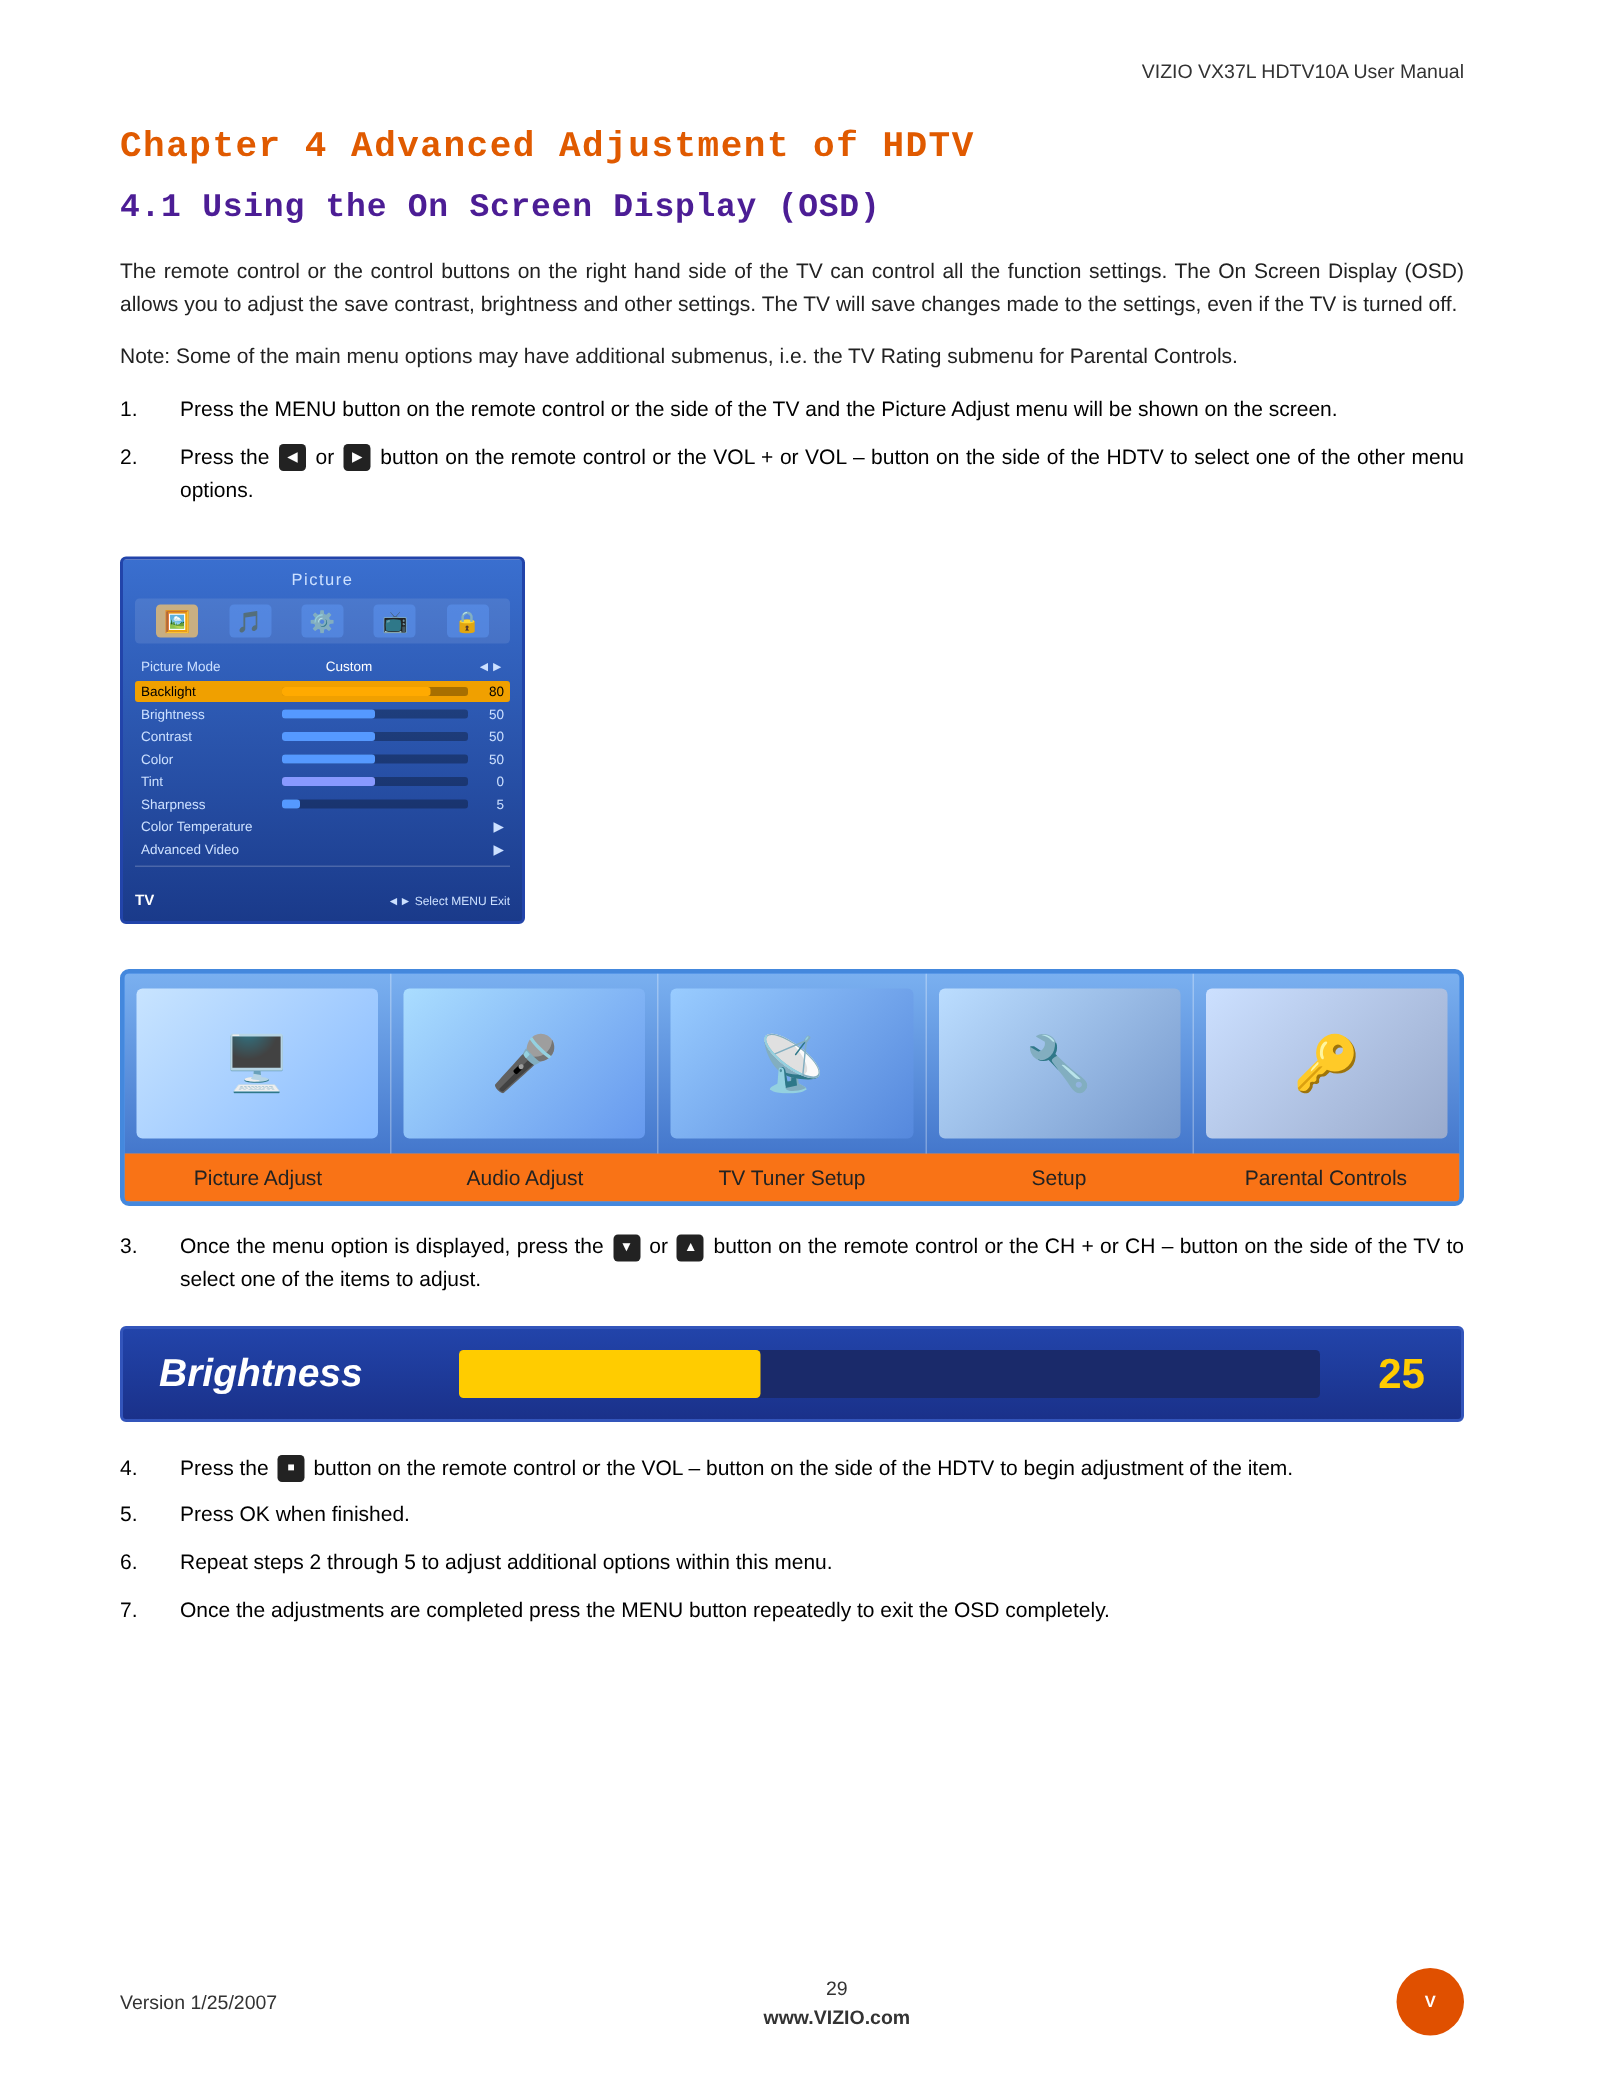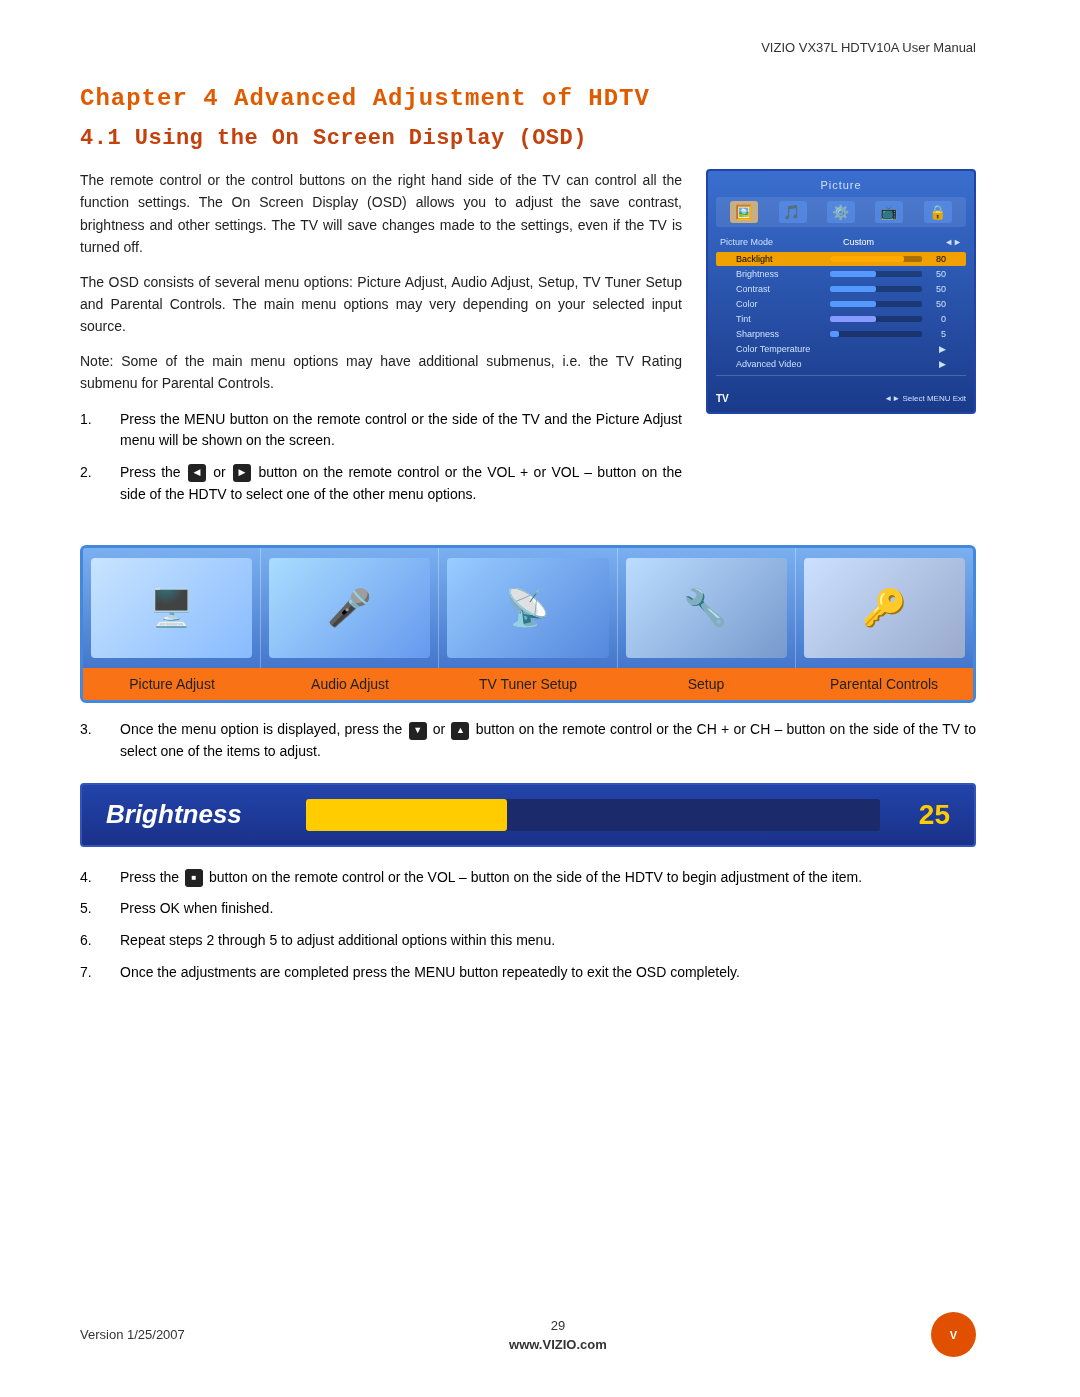--- a/index.html
+++ b/index.html
@@ -29,37 +29,38 @@
       font-family: 'Courier New', monospace;
       font-size: 24px;
       color: #e05a00;
       font-weight: bold;
       margin-bottom: 14px;
       letter-spacing: 1px;
     }
     .section-title {
       font-family: 'Courier New', monospace;
       font-size: 22px;
-      color: #c2410c;
+      color: #4c1d95;
       font-weight: bold;
       margin-bottom: 18px;
       letter-spacing: 0.5px;
     }
     .body-text {
       font-size: 14px;
       line-height: 1.6;
       color: #222;
       margin-bottom: 12px;
       text-align: justify;
     }
     .content-flex {
       display: flex;
       align-items: flex-start;
       gap: 24px;
       margin-top: 10px;
+      flex-direction: column;
     }
     .steps-left {
       flex: 1;
     }
     .osd-image-right {
       width: 270px;
       flex-shrink: 0;
     }
     .osd-panel {
       background: linear-gradient(180deg, #3a6fcf 0%, #1a3a8a 100%);
@@ -93,21 +94,21 @@
       align-items: center;
       justify-content: center;
       font-size: 14px;
     }
     .osd-icon.active {
       background: rgba(255,200,100,0.7);
     }
     .osd-row {
       display: flex;
       align-items: center;
-      padding: 2px 20px;
+      padding: 2px 4px;
       font-size: 9px;
       border-radius: 2px;
       margin-bottom: 1px;
     }
     .osd-row.highlight {
       background: #f0a000;
       color: #000;
     }
     .osd-row-label {
       width: 90px;
@@ -346,21 +347,20 @@
 
   <div class="header-right">VIZIO VX37L HDTV10A User Manual</div>
 
   <h1 class="chapter-title">Chapter 4 Advanced Adjustment of HDTV</h1>
 
   <h2 class="section-title">4.1 Using the On Screen Display (OSD)</h2>
 
   <div class="content-flex">
     <div class="steps-left">
       <p class="body-text">The remote control or the control buttons on the right hand side of the TV can control all the function settings.  The On Screen Display (OSD) allows you to adjust the save contrast, brightness and other settings.  The TV will save changes made to the settings, even if the TV is turned off.</p>
-      <p class="body-text">The OSD consists of several menu options: Picture Adjust, Audio Adjust, Setup, TV Tuner Setup and Parental Controls.  The main menu options may very depending on your selected input source.</p>
       <p class="note-text">Note:  Some of the main menu options may have additional submenus, i.e. the TV Rating submenu for Parental Controls.</p>
 
       <ol class="numbered-list">
         <li>
           <span class="num">1.</span>
           <span>Press the MENU button on the remote control or the side of the TV and the Picture Adjust menu will be shown on the screen.</span>
         </li>
         <li>
           <span class="num">2.</span>
           <span>

